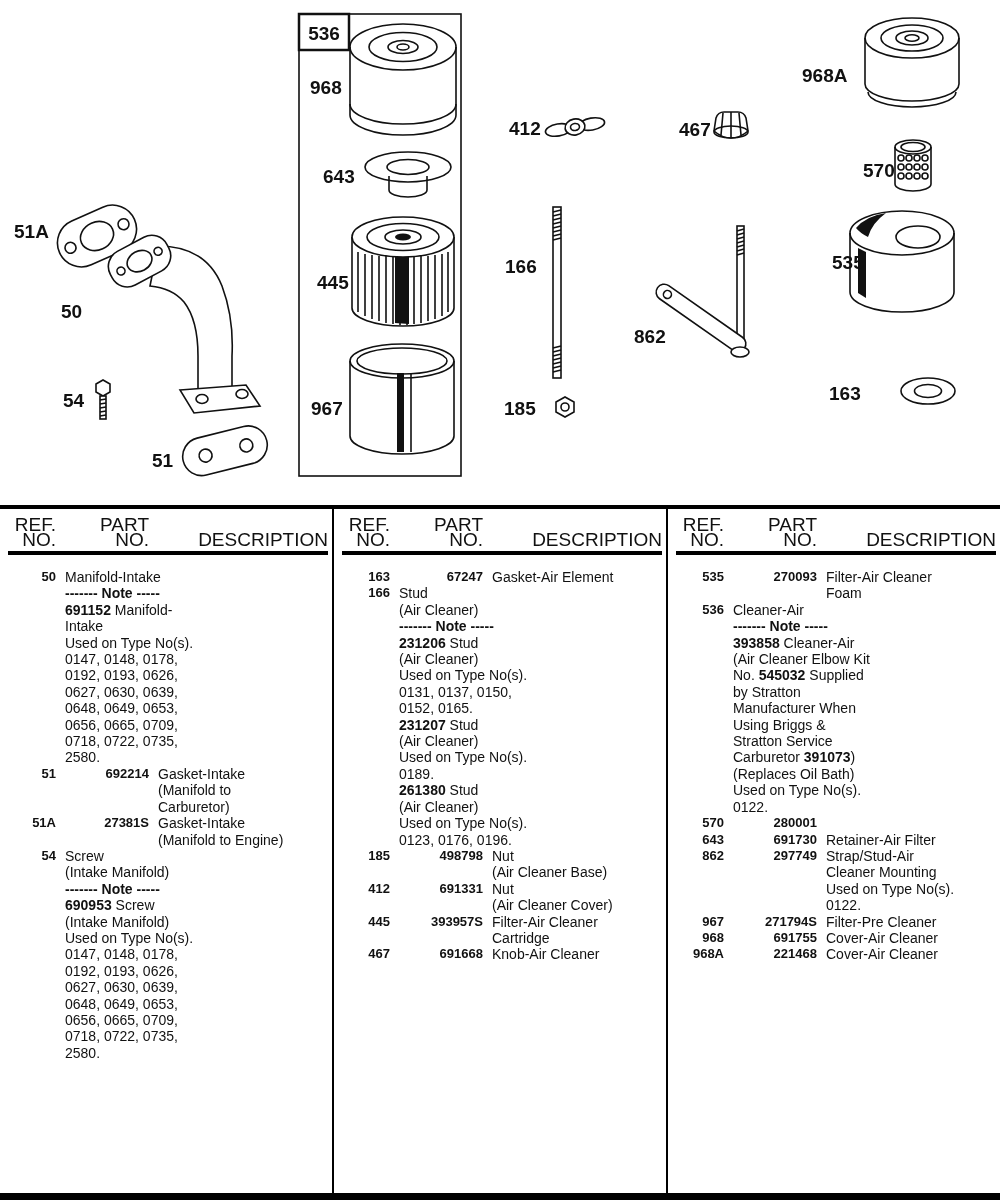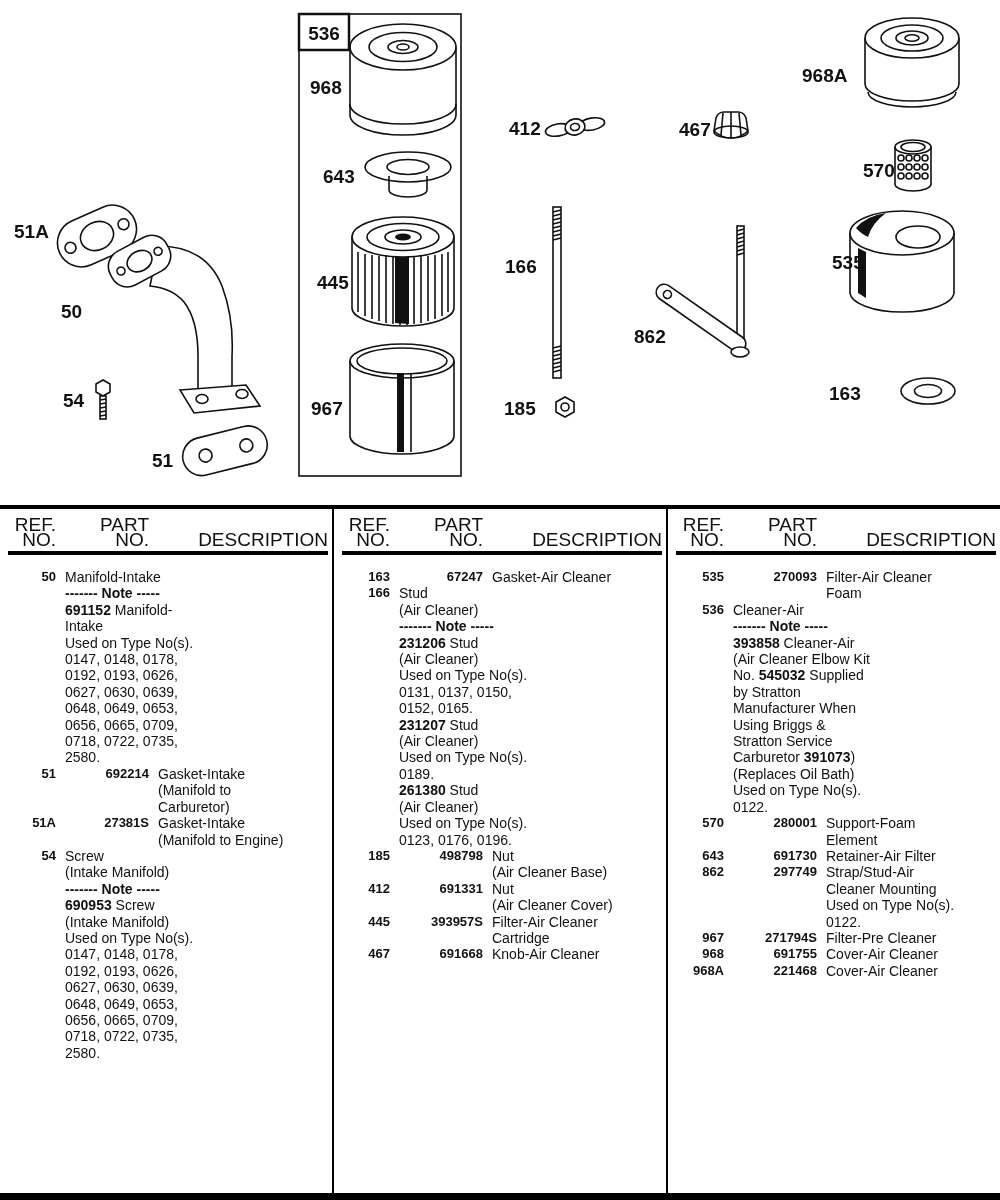--- a/index.html
+++ b/index.html
@@ -281,21 +281,21 @@
             <div>PART</div>
             <div>NO.</div>
           </div>
           <div class="hcell hdesc">DESCRIPTION</div>
         </div>
         <div class="tbody">
           <div class="entry">
             <div class="ref">163</div>
             <div class="part">67247</div>
             <div class="desc">
-              <div class="dline">Gasket-Air Cleaner</div>
+              <div class="dline">Gasket-Air Element</div>
             </div>
           </div>
           <div class="entry">
             <div class="ref">166</div>
             <div class="desc">
               <div class="dline">Stud</div>
               <div class="dline">(Air Cleaner)</div>
               <div class="dline"><span class="b">------- Note -----</span></div>
               <div class="dline"><span class="b">231206 </span><span>Stud</span></div>
               <div class="dline">(Air Cleaner)</div>
@@ -380,24 +380,20 @@
               <div class="dline">Stratton Service</div>
               <div class="dline"><span>Carburetor </span><span class="b">391073</span><span>)</span></div>
               <div class="dline">(Replaces Oil Bath)</div>
               <div class="dline">Used on Type No(s).</div>
               <div class="dline">0122.</div>
             </div>
           </div>
           <div class="entry">
             <div class="ref">570</div>
             <div class="part">280001</div>
-            <div class="desc">
-              <div class="dline">Support-Foam</div>
-              <div class="dline">Element</div>
-            </div>
           </div>
           <div class="entry">
             <div class="ref">643</div>
             <div class="part">691730</div>
             <div class="desc">
               <div class="dline">Retainer-Air Filter</div>
             </div>
           </div>
           <div class="entry">
             <div class="ref">862</div>

